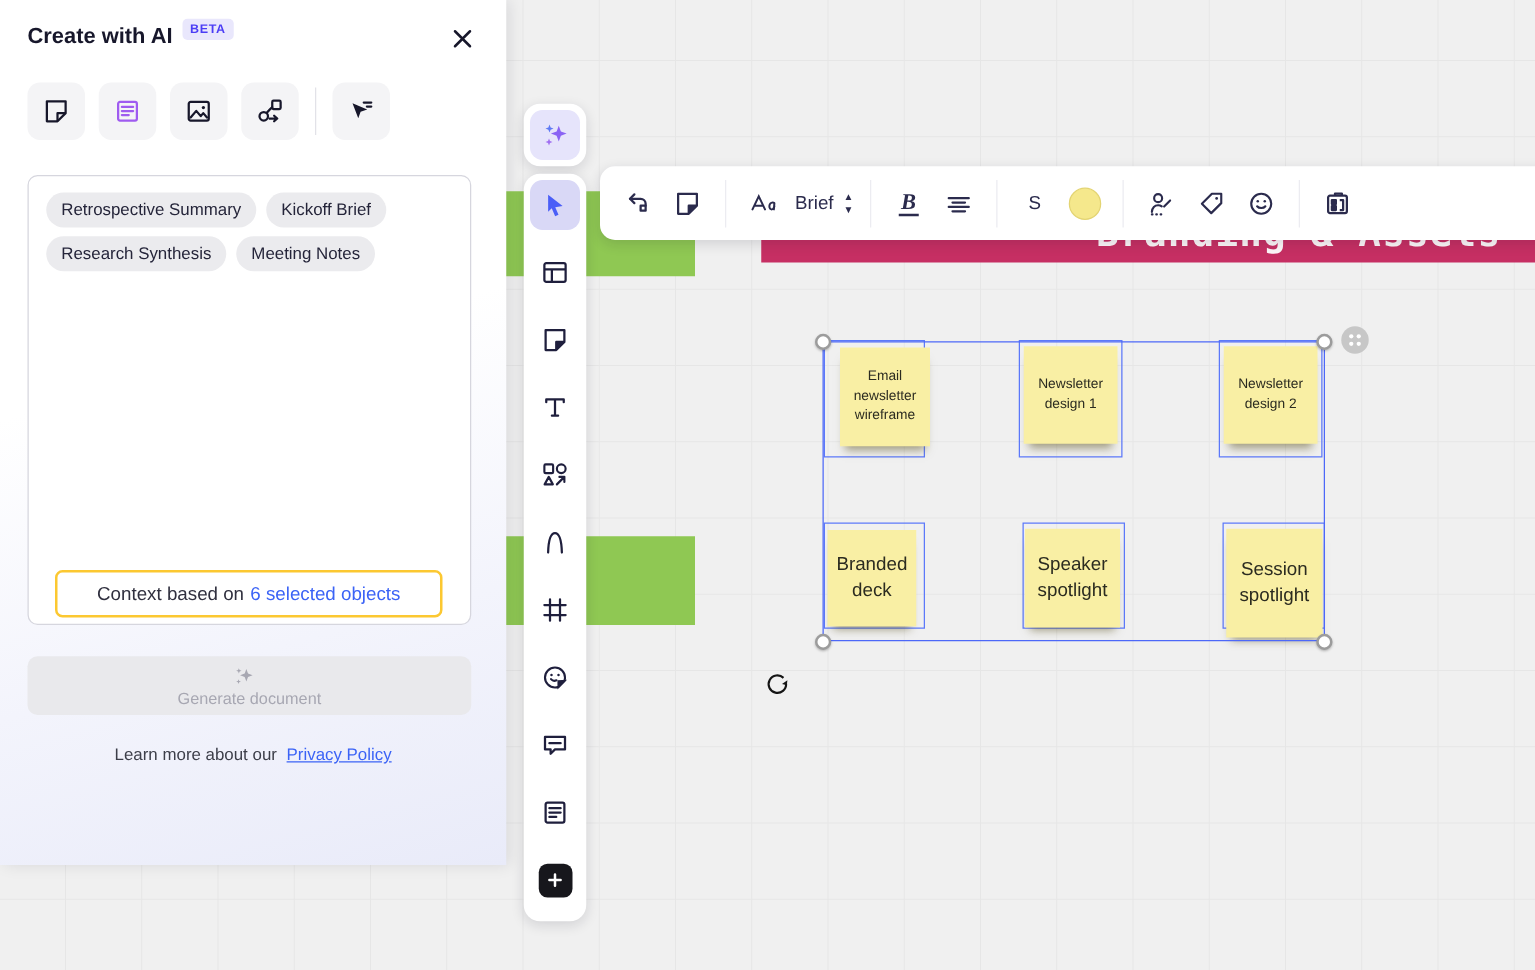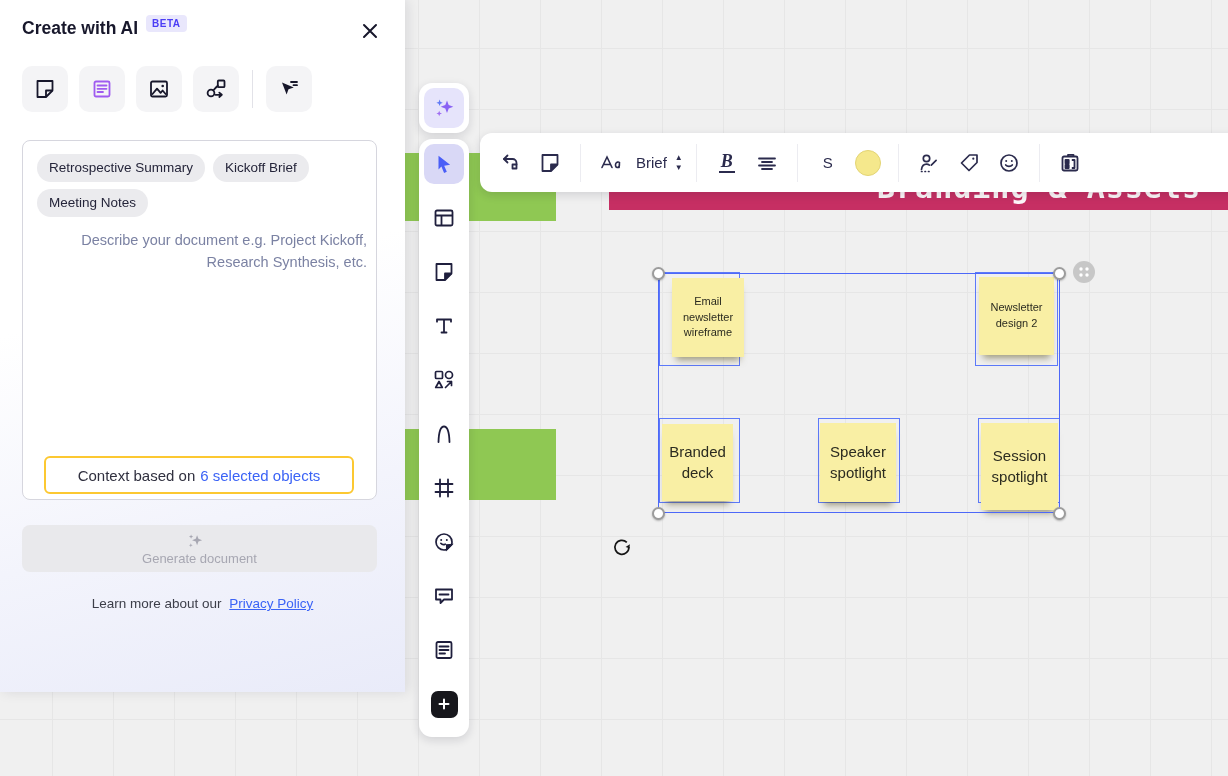--- a/index.html
+++ b/index.html
@@ -128,20 +128,23 @@
 
 <div class="banner">
   <span class="frame-title">Branding &amp; Assets</span>
 </div>
 
 <div class="sel-layer">
 
   <div class="cell" style="left:659px; top:272px; width:81px; height:94px;">
     <div class="sticky small" style="left:12px; top:5px; width:72px; height:79px;">Email newsletter wireframe</div>
   </div>
+  <div class="cell" style="left:815px; top:272px; width:83px; height:94px;">
+    <div class="sticky small" style="left:3px; top:4px; width:75px; height:78px;">Newsletter design 1</div>
+  </div>
   <div class="cell" style="left:975px; top:272px; width:83px; height:94px;">
     <div class="sticky small" style="left:3px; top:4px; width:75px; height:78px;">Newsletter design 2</div>
   </div>
   <div class="cell" style="left:659px; top:418px; width:81px; height:85px;">
     <div class="sticky large" style="left:2px; top:5px; width:71px; height:77px;">Branded deck</div>
   </div>
   <div class="cell" style="left:818px; top:418px; width:82px; height:85px;">
     <div class="sticky large" style="left:1px; top:4px; width:76px; height:79px;">Speaker spotlight</div>
   </div>
   <div class="cell" style="left:978px; top:418px; width:82px; height:85px;">
@@ -386,23 +389,23 @@
         <path d="M5 5.5l4.6 12 1.9-5.2 5.3-1.8z" fill="#17172b"></path>
         <path d="M14 5h6M16.5 8.2h3.5" stroke="#17172b" stroke-width="1.8" stroke-linecap="round"></path>
       </svg>
     </div>
   </div>
 
   <div class="prompt-card">
     <div class="chips">
       <span class="chip">Retrospective Summary</span>
       <span class="chip">Kickoff Brief</span>
+      <span class="chip">Research Synthesis</span>
       <span class="chip">Meeting Notes</span>
     </div>
-    <div class="placeholder">Describe your document e.g. Project Kickoff, Research Synthesis, etc.</div>
     <div class="context-bar">
       <span>Context based on</span>
       <span class="context-link">6 selected objects</span>
     </div>
   </div>
 
   <div class="generate-btn">
     <svg width="20" height="20" viewBox="0 0 24 24">
       <path d="M14.5 5l1.6 4.4 4.4 1.6-4.4 1.6-1.6 4.4-1.6-4.4-4.4-1.6 4.4-1.6z" fill="#a7a7b2"></path>
       <path d="M7.3 4.2l.7 1.9 1.9.7-1.9.7-.7 1.9-.7-1.9-1.9-.7 1.9-.7z" fill="#a7a7b2"></path>

